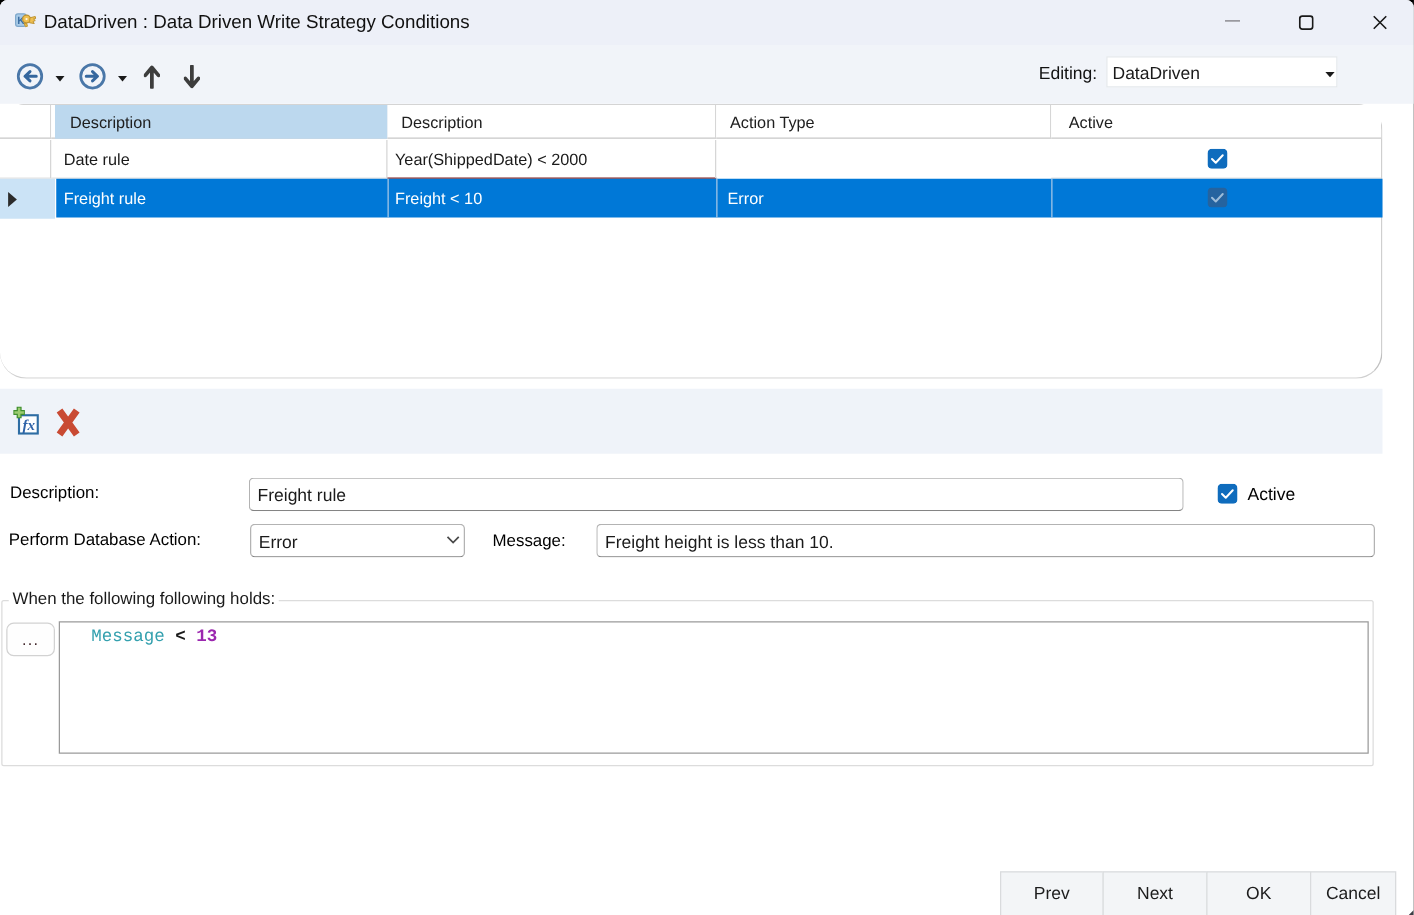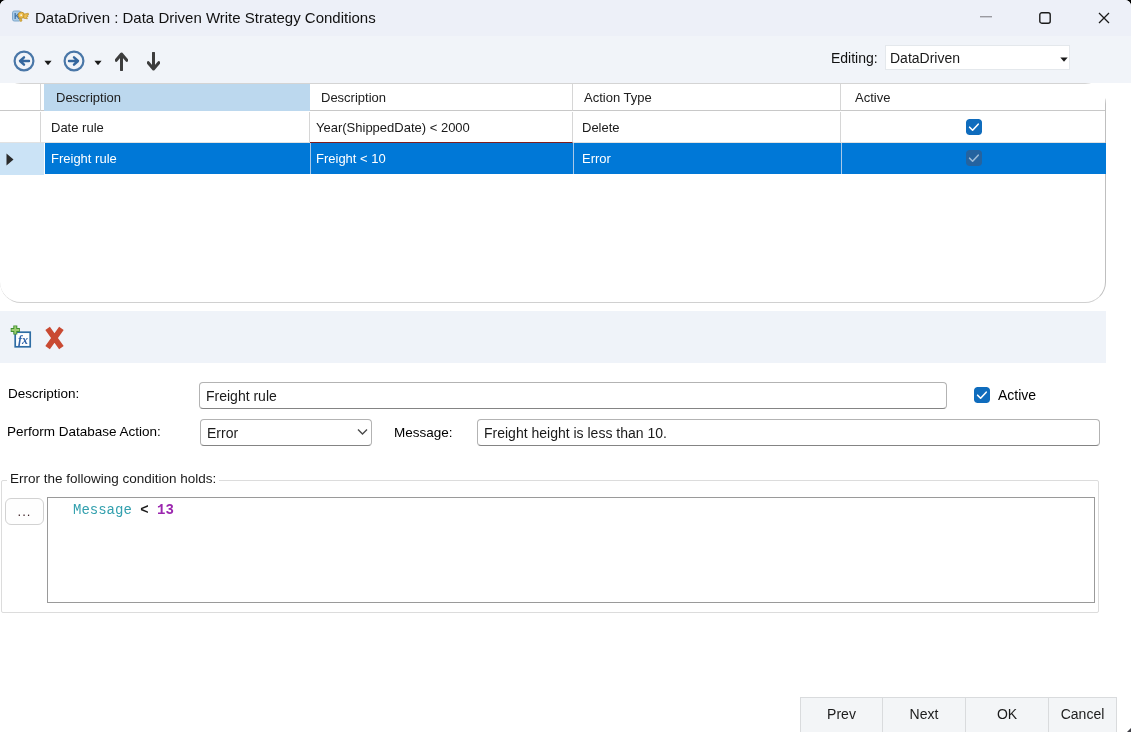--- a/index.html
+++ b/index.html
@@ -117,23 +117,20 @@
     <div class="hcell abs" style="left:841px; width:264px; border-right:none;">
         <span style="left:14px;">Active</span>
       </div>
 
     <div class="cell" style="left:0; top:28px; width:41px; border-bottom:1px solid #e2e2e2;"></div>
     <div class="cell" style="left:41px; top:28px; width:269px; border-bottom:1px solid #e2e2e2;">
         <span style="left:10px;">Date rule</span>
       </div>
     <div class="cell" style="left:310px; top:28px; width:263px; border-bottom:1px solid #7f1d1d;">
         <span style="left:6px;">Year(ShippedDate) &lt; 2000</span>
-      </div>
-    <div class="cell" style="left:573px; top:28px; width:268px; border-bottom:1px solid #e2e2e2;">
-        <span style="left:9px;">Delete</span>
       </div>
     <div class="cell" style="left:841px; top:28px; width:264px; border-right:none; border-bottom:1px solid #e2e2e2;"></div>
     <svg class="cb" style="left:966px; top:35px;" width="16" height="16" viewBox="0 0 16 16">
         <rect width="16" height="16" rx="3.5" fill="#0f6cbd"></rect>
         <path d="M3.6 8.2 L6.6 11.2 L12.2 5.2" stroke="#fff" stroke-width="1.6" fill="none" stroke-linecap="round" stroke-linejoin="round"></path>
       </svg>
 
     <div class="abs" style="left:0; top:59px; width:44px; height:32px; background:#cbe3f6;"></div>
     <svg style="left:6px; top:69px; position:absolute;" width="8" height="13" viewBox="0 0 8 13">
         <path d="M0.5 0.5 L7.5 6.5 L0.5 12.5 Z" fill="#2b2b2b"></path>
@@ -178,21 +175,21 @@
     </div>
   <svg class="abs" style="left:357px; top:428px;" width="11" height="8" viewBox="0 0 11 8">
       <path d="M1 1.5 L5.5 6 L10 1.5" fill="none" stroke="#4a4a4a" stroke-width="1.4"></path>
     </svg>
   <div class="lbl abs" style="left:394px; top:425px;">Message:</div>
   <div class="tb abs" style="left:477px; top:419px; width:623px; height:27px;">
       <span>Freight height is less than 10.</span>
     </div>
 
   <div id="grp" class="abs"></div>
-  <div id="grp-label" class="abs">Error the following condition holds:</div>
+  <div id="grp-label" class="abs">When the following following holds:</div>
   <div id="dots-btn" class="abs">...</div>
   <div id="code" class="abs">
       <span id="code-line"><span style="color:#33a0ae;">Message</span> <b style="color:#1a1a1a;">&lt;</b> <b style="color:#9b27af;">13</b></span>
     </div>
 
   <div class="btn" style="left:800px; width:83px;">Prev</div>
   <div class="btn" style="left:882px;">Next</div>
   <div class="btn" style="left:965px;">OK</div>
   <div class="btn" style="left:1048px; width:69px;">Cancel</div>
   <svg class="abs" style="left:1127px; top:728px; z-index:5;" width="4" height="4" viewBox="0 0 4 4">

